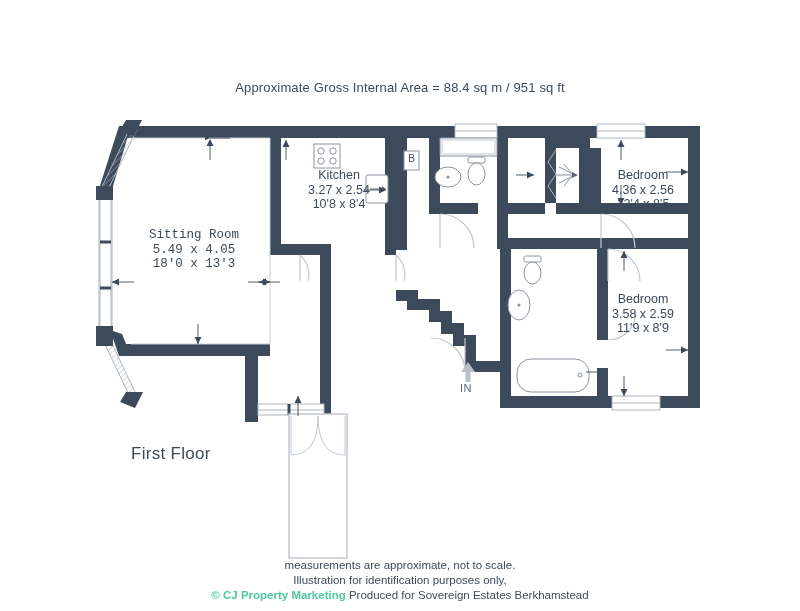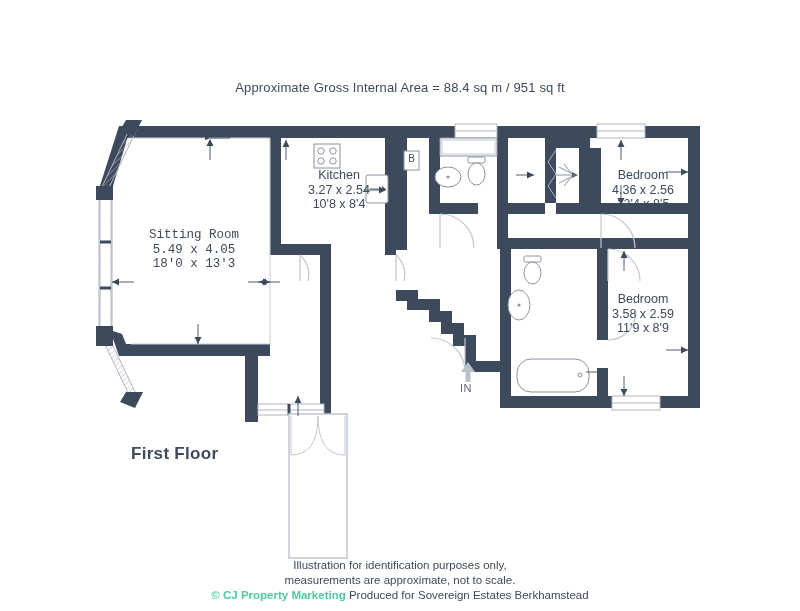--- a/index.html
+++ b/index.html
@@ -27,21 +27,21 @@
     width: 800px;
     text-align: center;
     font-size: 13px;
     color: #3d4a5c;
     letter-spacing: 0.15px;
   }
   .floor-label {
     position: absolute;
     left: 131px; top: 444px;
     font-size: 17px;
-    font-weight: bold;
+    font-weight: normal;
     color: #3d4a5c;
     letter-spacing: 0.3px;
   }
   .footer {
     position: absolute;
     left: 0; top: 558px;
     width: 800px;
     text-align: center;
     font-size: 11.5px;
     line-height: 15px;
@@ -367,21 +367,21 @@
     <span class="rf">11'9 x 8'9</span>
   </div>
 
   <div class="b-label" style="left:404px; top:153px; width:15px;">B</div>
 
   <div class="in-label" style="left:460px; top:382px;">IN</div>
 
   <div class="floor-label">First Floor</div>
 
   <div class="footer">
+    <div>measurements are approximate, not to scale.</div>
     <div>Illustration for identification purposes only,</div>
-    <div>measurements are approximate, not to scale.</div>
     <div>
       <span class="credit-green">© CJ Property Marketing</span>
       <span>Produced for Sovereign Estates Berkhamstead</span>
     </div>
   </div>
 
 </div>
 
 </body></html>

